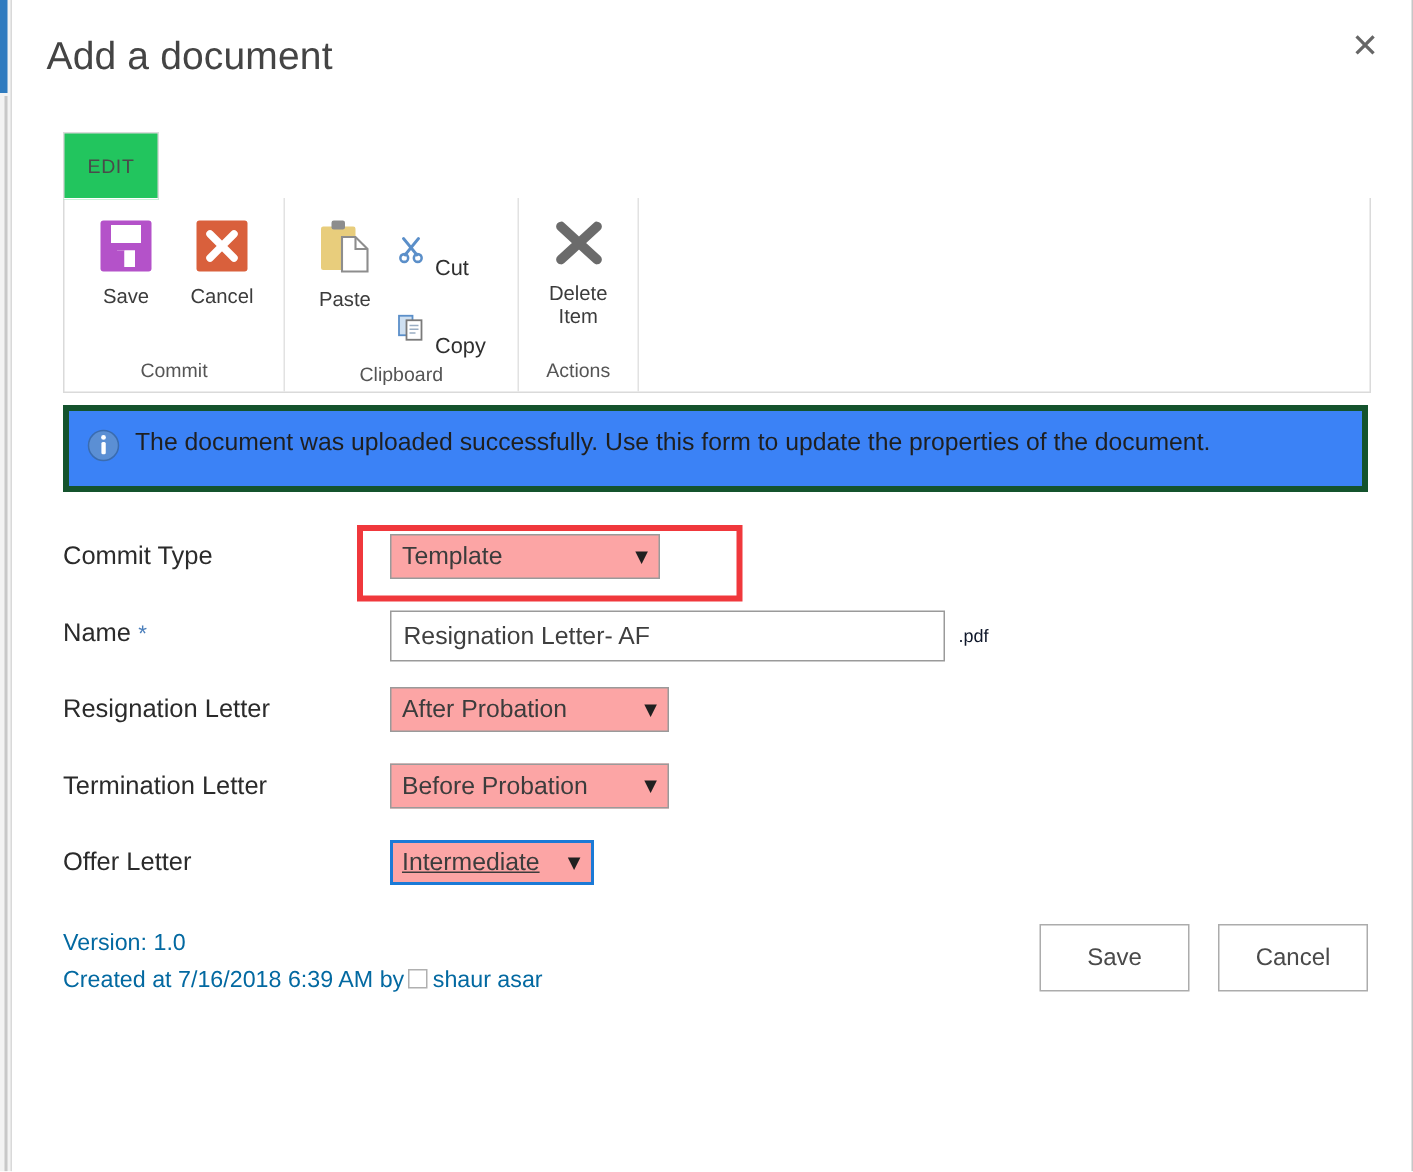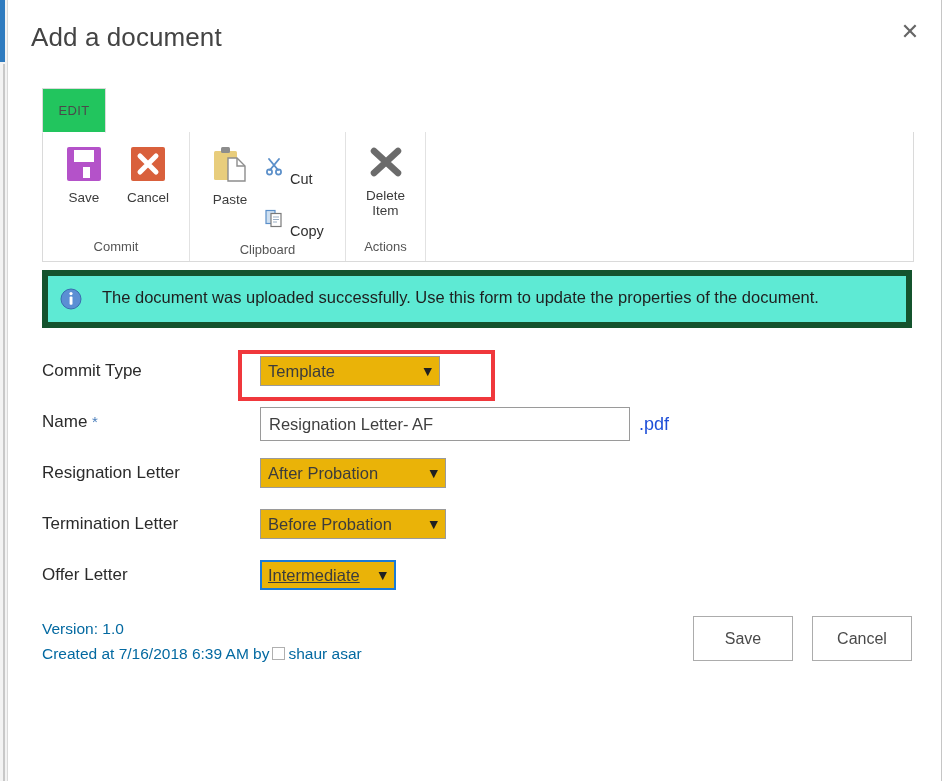--- a/index.html
+++ b/index.html
@@ -170,26 +170,25 @@
 
   
   .icn { display: block; }
 
   
   .infobar {
     position: absolute;
     left: 42px; top: 270px;
     width: 870px;
     min-height: 58px;
-    background: #5eead4;
-    border: 6px solid #14532d;
+    background: #3b82f6;
+    border: 4px solid #14532d;
     display: flex;
     align-items: flex-start;
     padding: 9px 12px 10px 12px;
-    gap: 10px;
   }
   .infobar .ico { flex: 0 0 auto; margin: 3px 10px 0 0; }
   .infobar .msg {
     font-size: 16.5px;
     color: #1f1f1f;
     line-height: 25px;
     max-width: 800px;
   }
 
   
@@ -212,21 +211,21 @@
     padding-top: 4px;
     line-height: 22px;
   }
   .req { color: #4a7ebb; font-size: 15px; }
   .fctl { display: flex; align-items: center; }
 
   .sel {
     position: relative;
     height: 30px;
     border: 1px solid #9a9a9a;
-    background: #eab308;
+    background: #fca5a5;
     display: flex;
     align-items: center;
     padding: 0 24px 0 7px;
     font-size: 16.5px;
     color: #3c3c3c;
     cursor: pointer;
     white-space: nowrap;
   }
   .sel.focused { border: 2px solid #1b7ad6; padding: 0 23px 0 6px; }
   .sel .caret {
@@ -243,22 +242,22 @@
     border: 1px solid #9a9a9a;
     background: #ffffff;
     display: flex;
     align-items: center;
     padding: 16px 8px;
     font-size: 16.5px;
     color: #3f3f3f;
     cursor: text;
   }
   .ext {
-    font-size: 18px;
-    color: #1d4ed8;
+    font-size: 12px;
+    color: #0f172a;
     margin-left: 9px;
   }
 
   
   .annot {
     position: absolute;
     left: 238px; top: 350px;
     width: 257px; height: 51px;
     border: 4px solid #f0383c;
     pointer-events: none;

